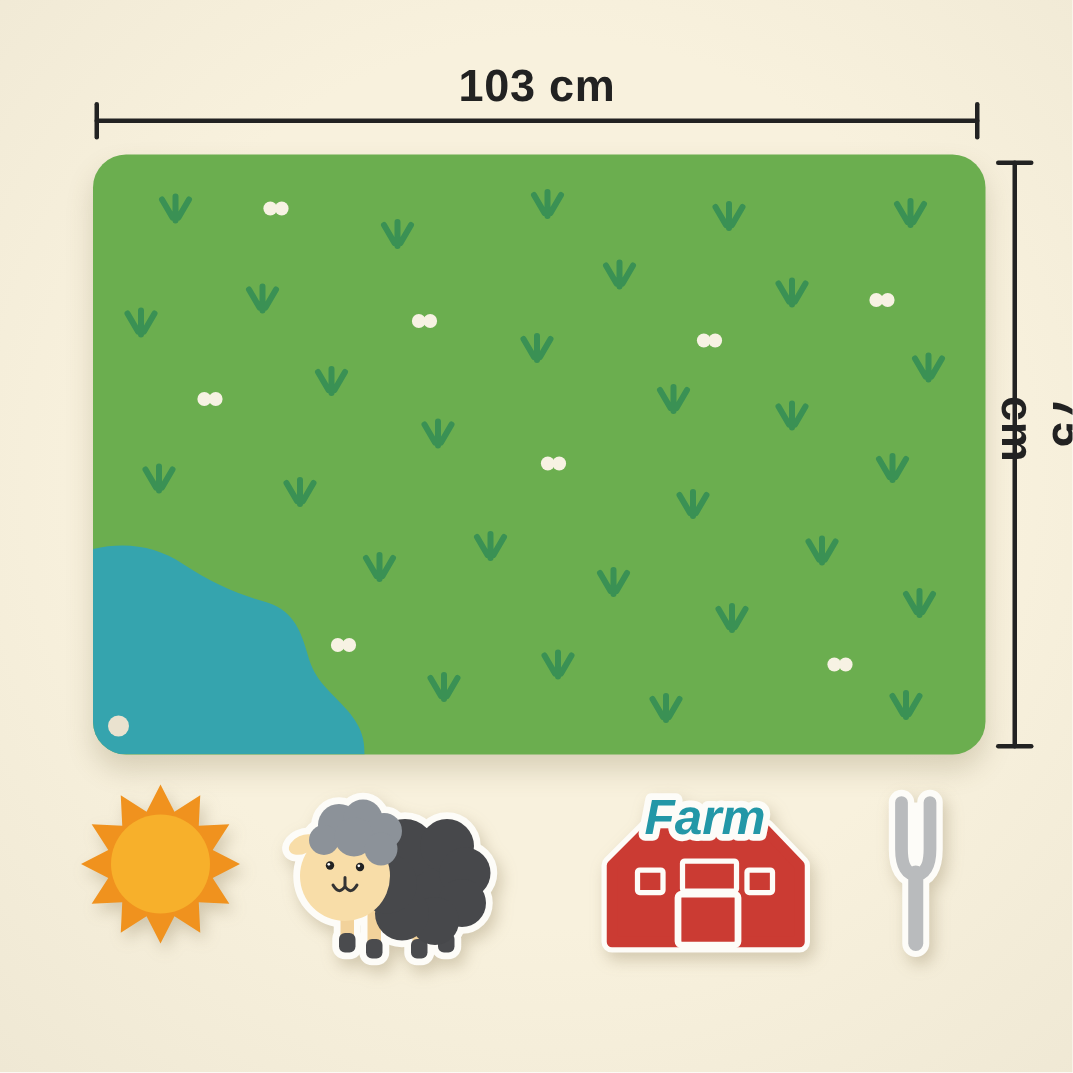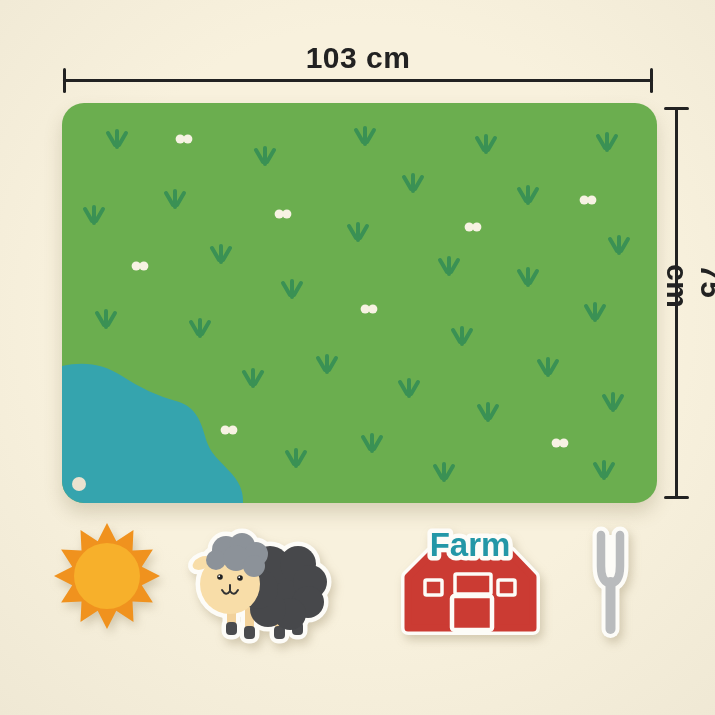--- a/index.html
+++ b/index.html
@@ -49,21 +49,21 @@
     position:absolute;left:62px;top:103px;width:595px;height:400px;
     background:var(--mat-green);border-radius:22px;overflow:hidden;
     box-shadow:0 10px 18px rgba(110,95,55,.22);
   }
   .mat svg{display:block;}
   .grass{stroke:var(--grass-green);stroke-width:4;stroke-linecap:round;fill:none;}
   .dot{fill:var(--dot-cream);}
   .pond{fill:var(--pond-teal);}
   .snap{fill:var(--button-cream);}
   
-  .sticker{position:absolute;filter:drop-shadow(3px 5px 5px rgba(120,100,60,.28));}
+  .sticker{position:absolute;filter:drop-shadow(3px 5px 5px rgba(120,100,60,.28));font-style:italic;}
   .sticker svg{display:block;overflow:visible;}
   .halo{fill:var(--sticker-white);stroke:var(--sticker-white);stroke-linejoin:round;stroke-linecap:round;}
   .sun-sticker{left:52px;top:521px;}
   .sheep-sticker{left:190px;top:524px;}
   .barn-sticker{left:402px;top:514px;}
   .fork-sticker{left:589px;top:528px;}
   .farm-text{
     font-family:"Liberation Sans",sans-serif;font-weight:700;font-size:33px;
     fill:var(--farm-teal);stroke:var(--sticker-white);stroke-width:9;
     paint-order:stroke;stroke-linejoin:round;

